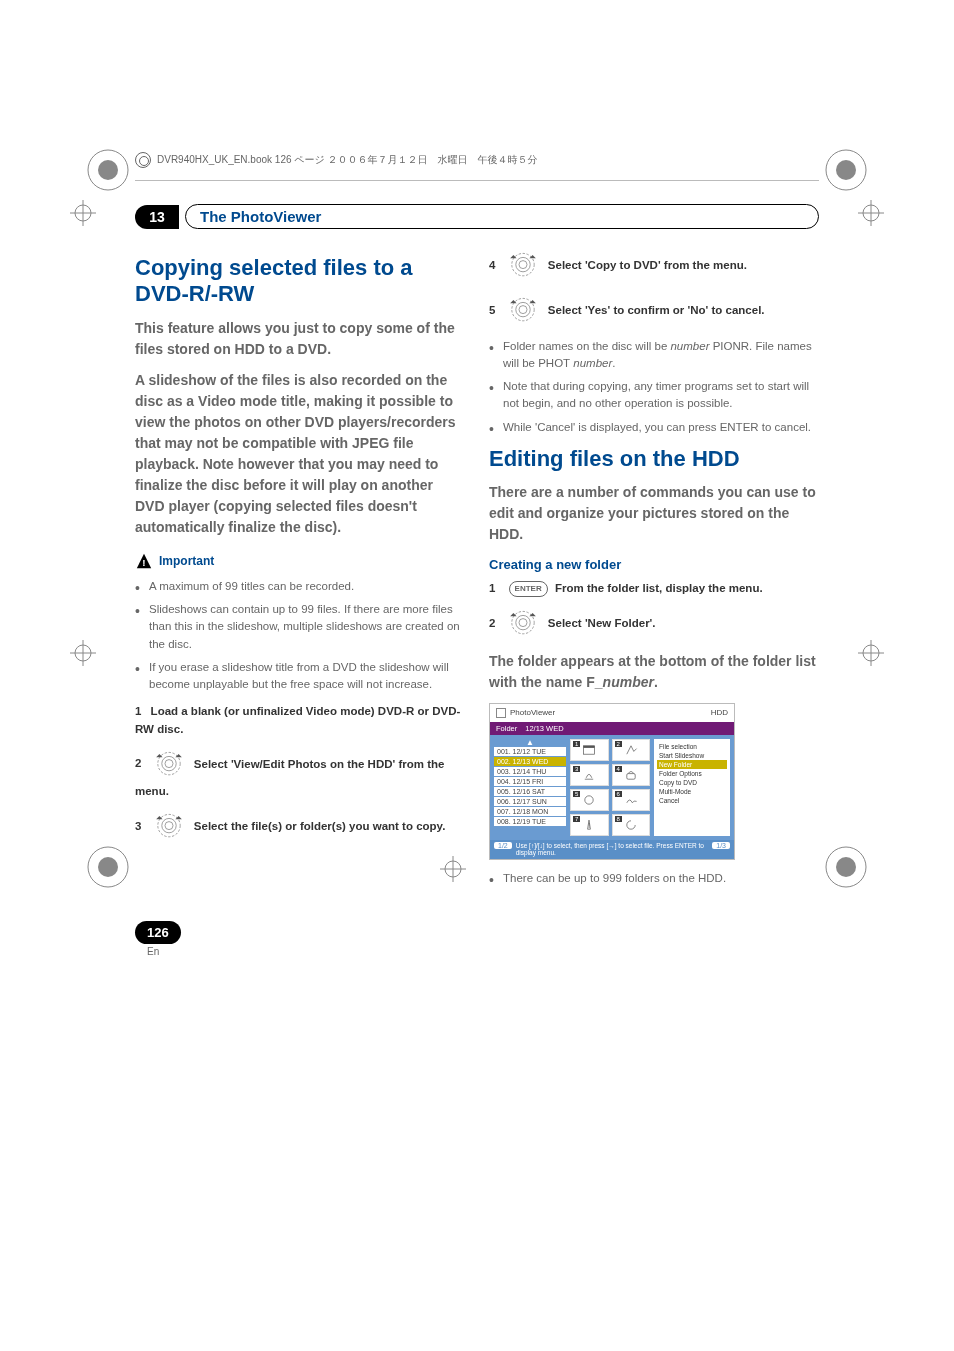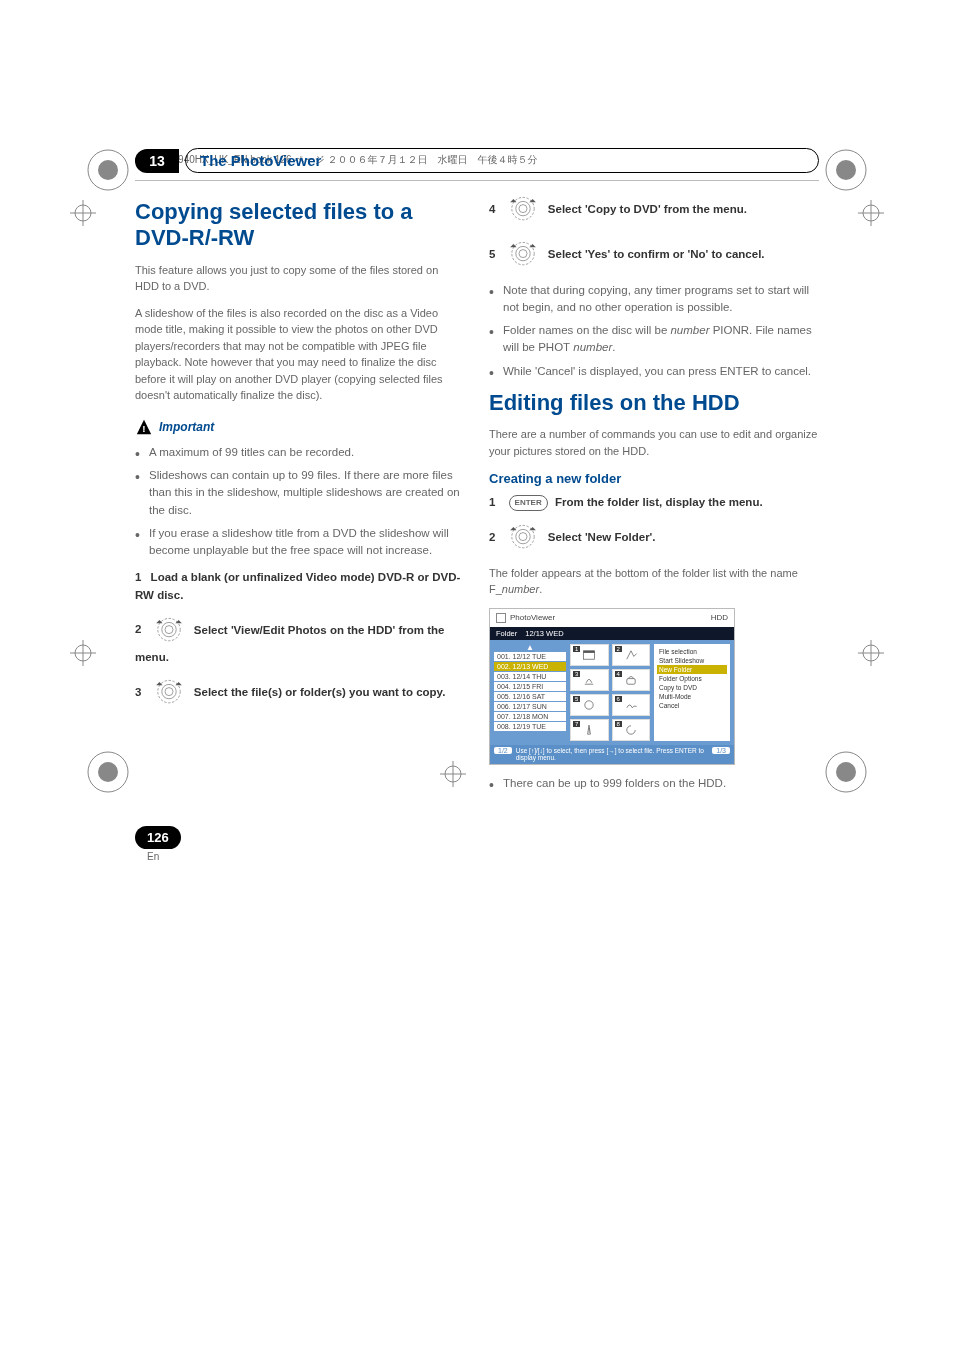--- a/index.html
+++ b/index.html
@@ -1,64 +1,64 @@
 <!DOCTYPE html>
 <html><head>
   <meta charset="utf-8">
   <style>
     * { margin: 0; padding: 0; box-sizing: border-box; }
     body { font-family: Arial, Helvetica, sans-serif; color: #4a4a4a; width: 954px; background: #fff; position: relative; }
-    .page-wrap { padding: 60px 135px 80px 135px; position: relative; }
+    .page-wrap { padding: 116px 135px 80px 135px; position: relative; }
 
     .header-strip { position: absolute; top: 152px; left: 135px; right: 135px; display: flex; align-items: center; font-size: 10px; color: #666; }
     .header-strip .icon-lead { width: 16px; height: 16px; border: 1px solid #666; border-radius: 50%; margin-right: 6px; position: relative; display: inline-block; }
     .header-strip .icon-lead::after { content: ""; position: absolute; left: 3px; top: 3px; width: 8px; height: 8px; border: 1px solid #666; border-radius: 50%; }
     .header-line { position: absolute; top: 180px; left: 135px; right: 135px; height: 1px; background: #bbb; }
 
     .content { margin-top: 88px; }
 
     .chapter-row { display: flex; align-items: center; margin-bottom: 18px; }
     .tab-black { width: 44px; height: 24px; background: #000; border-radius: 12px 0 0 12px; color: #fff; font-weight: bold; font-size: 14px; display: flex; align-items: center; justify-content: center; margin-right: 6px; }
     .chapter-pill { flex: 1; border: 1px solid #000; border-radius: 14px; padding: 3px 14px; font-weight: bold; color: #004a8f; font-size: 15px; }
 
     .cols { display: flex; gap: 24px; }
     .col { flex: 1; min-width: 0; }
 
     h2.section { font-size: 22px; font-weight: bold; color: #004a8f; margin: 8px 0 10px 0; line-height: 1.2; }
     h3.sub { font-size: 13px; font-weight: bold; color: #004a8f; margin: 12px 0 8px 0; }
 
-    p.body { font-size: 11px; line-height: 1.5; margin-bottom: 10px; color: #666; }
+    p.body { font-size: 14px; line-height: 1.5; margin-bottom: 10px; color: #666; font-weight: bold; }
     p.step { font-size: 11.5px; line-height: 1.5; margin-bottom: 8px; color: #333; }
     p.step .num { font-weight: bold; margin-right: 6px; }
     p.step .bold { font-weight: bold; }
     .italic { font-style: italic; }
 
     ul.bul { list-style: none; margin: 0 0 10px 0; padding-left: 14px; }
     ul.bul li { font-size: 11.5px; line-height: 1.5; color: #666; margin-bottom: 6px; position: relative; }
     ul.bul li::before { content: "•"; position: absolute; left: -14px; color: #666; font-size: 14px; }
 
     .important-row { display: flex; align-items: center; margin: 14px 0 8px 0; }
     .important-row .warn-icon { width: 18px; height: 18px; margin-right: 6px; position: relative; }
     .important-row .warn-icon svg { width: 18px; height: 18px; }
-    .important-row .txt { font-weight: bold; font-size: 12px; color: #004a8f; font-style: italic; }
+    .important-row .txt { font-weight: bold; font-size: 12px; color: #004a8f; }
 
     .dial-icon { display: inline-block; vertical-align: middle; margin: 0 6px 0 2px; }
     .dial-icon svg { width: 32px; height: 32px; }
     .enter-pill { display: inline-block; border: 1px solid #666; border-radius: 8px; padding: 1px 5px; font-size: 8px; font-weight: bold; vertical-align: middle; margin: 0 4px; color: #666; }
 
     .page-num { margin-top: 24px; }
     .page-badge { display: inline-block; background: #000; color: #fff; font-weight: bold; font-size: 13px; padding: 4px 12px; border-radius: 12px; text-align: right; }
     .page-lang { font-size: 10px; color: #666; margin-top: 2px; padding-left: 12px; }
 
     
     .ui-shot { border: 1px solid #bbb; margin: 8px 0 10px 0; width: 246px; font-size: 8px; color: #444; position: relative; }
     .ui-top { display: flex; align-items: flex-start; padding: 4px 6px; background: #fff; }
     .ui-top .pv-icon { width: 10px; height: 10px; border: 1px solid #888; margin-right: 4px; display: inline-block; }
     .ui-top .spacer { flex: 1; }
-    .ui-folderbar { background: #0f172a; color: #fff; display: flex; padding: 2px 6px; font-size: 7.5px; }
+    .ui-folderbar { background: #701a75; color: #fff; display: flex; padding: 2px 6px; font-size: 7.5px; }
     .ui-folderbar .fb-left { margin-right: 8px; }
     .ui-body { background: #6a9bd1; padding: 4px; display: flex; gap: 4px; }
     .ui-folder-list { background: #6a9bd1; width: 72px; }
     .ui-folder-list .arrow-up { text-align: center; color: #fff; font-size: 8px; line-height: 8px; }
     .ui-folder-list .row { background: #fff; color: #444; padding: 1px 3px; margin-bottom: 1px; font-size: 7px; white-space: nowrap; }
     .ui-folder-list .row.sel { background: #c9b300; color: #fff; }
     .ui-thumbs { flex: 1; display: grid; grid-template-columns: repeat(2, 1fr); gap: 3px; align-content: start; }
     .thumb { background: #fff; border: 1px solid #ddd; padding: 2px; display: flex; align-items: center; justify-content: center; height: 22px; position: relative; }
     .thumb .tn-num { position: absolute; top: 1px; left: 2px; background: #3a3a3a; color: #fff; font-size: 6px; padding: 0 2px; }
     .thumb svg { width: 14px; height: 14px; }
@@ -220,24 +220,24 @@
                 <circle cx="20" cy="22" r="14" fill="none" stroke="#888" stroke-dasharray="3,2"></circle>
                 <circle cx="20" cy="22" r="9" fill="none" stroke="#888"></circle>
                 <circle cx="20" cy="22" r="5" fill="none" stroke="#888"></circle>
                 <polygon points="8,10 12,14 4,14" fill="#555"></polygon>
                 <polygon points="32,10 36,14 28,14" fill="#555"></polygon>
               </svg>
           </span>
           <span class="bold">Select 'Yes' to confirm or 'No' to cancel.</span>
         </p>
         <ul class="bul">
-          <li>Note that during copying, any timer programs set to start will not begin, and no other operation is possible.</li>
           <li>
             <span>Folder names on the disc will be </span><span class="italic">number</span><span class="bold"> PIONR</span><span>. File names will be </span><span class="bold">PHOT</span><span class="italic"> number</span><span>.</span>
           </li>
+          <li>Note that during copying, any timer programs set to start will not begin, and no other operation is possible.</li>
           <li>
             <span>While </span><span class="bold">'Cancel'</span><span> is displayed, you can press </span><span class="bold">ENTER</span><span> to cancel.</span>
           </li>
         </ul>
 
         <h2 class="section">Editing files on the HDD</h2>
         <p class="body">There are a number of commands you can use to edit and organize your pictures stored on the HDD.</p>
 
         <h3 class="sub">Creating a new folder</h3>
 

